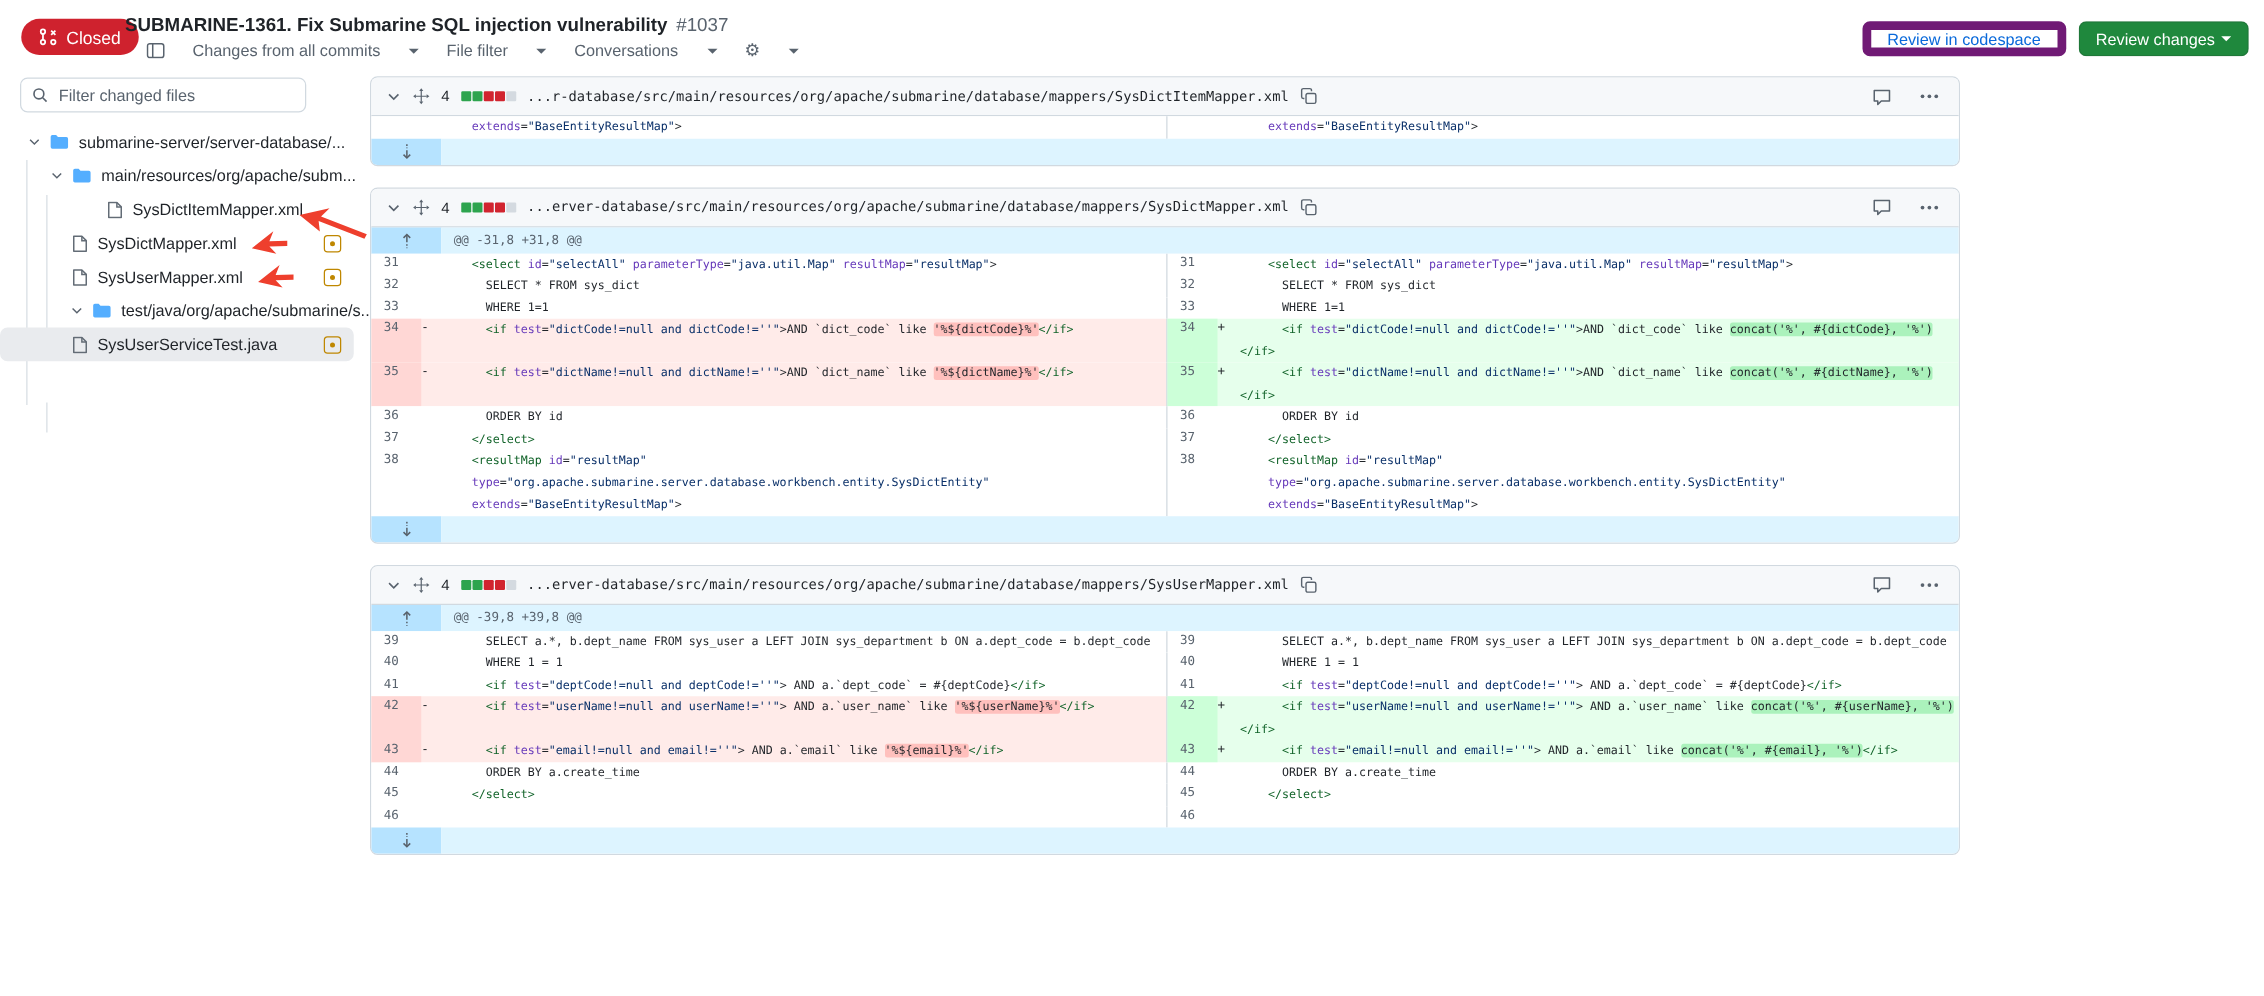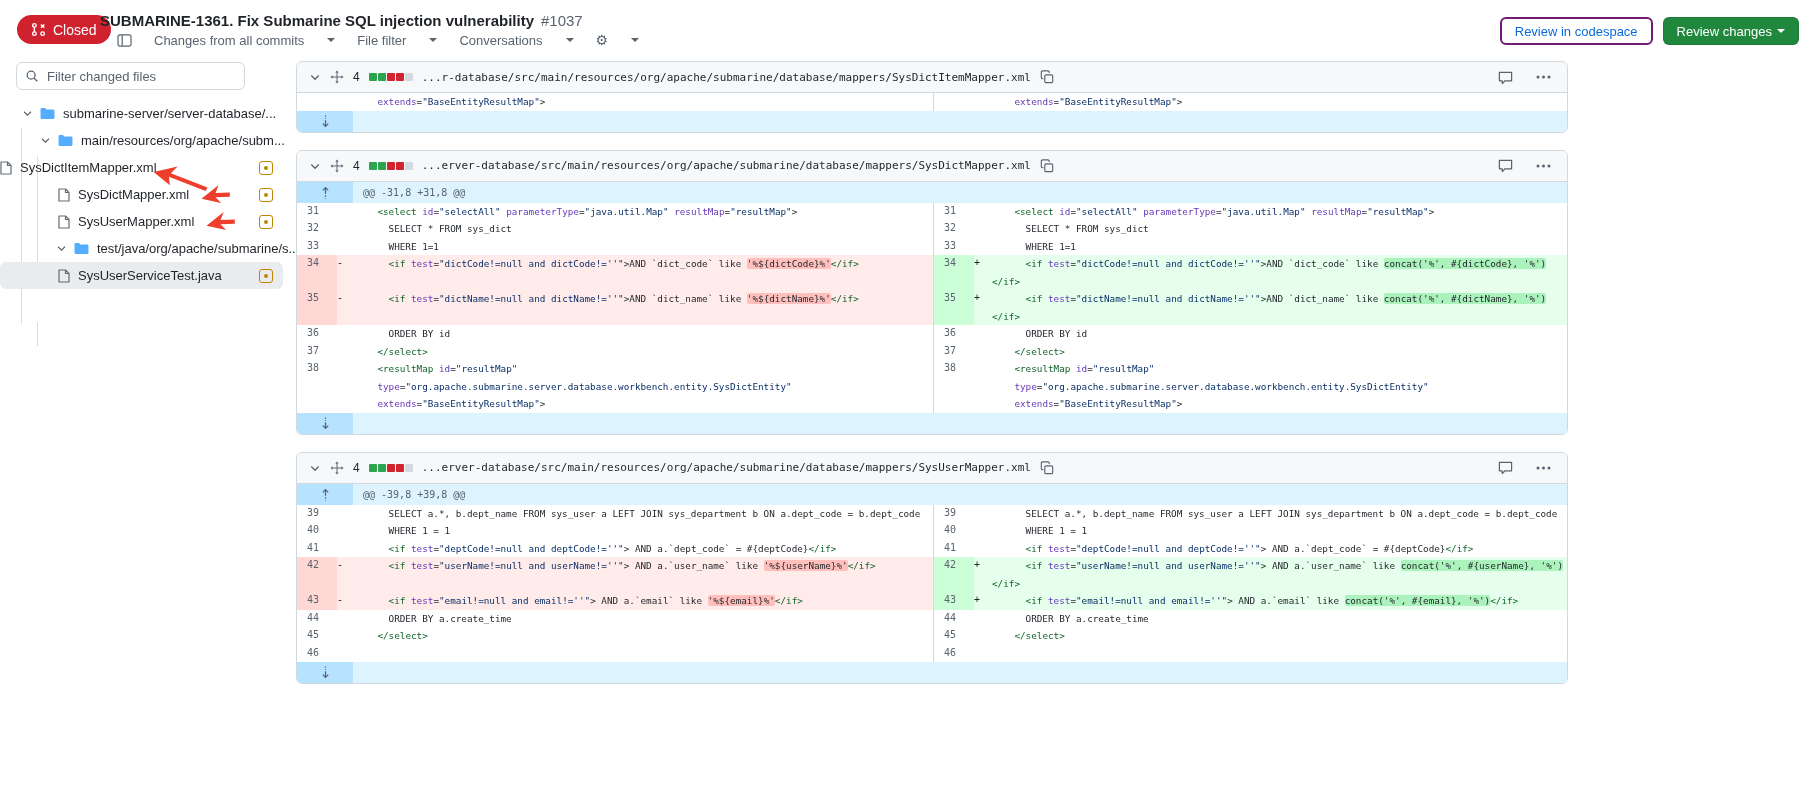--- a/index.html
+++ b/index.html
@@ -16,21 +16,21 @@
     font-size:14px; font-weight:500;
   }
   .title-row { position:absolute; left:100px; top:12px; display:flex; align-items:baseline; gap:7px; white-space:nowrap;justify-content:center; }
   .pr-title { font-size:15px; font-weight:700; color:#1f2328; }
   .pr-number { font-size:15px; font-weight:400; color:#59636e; }
   .toolbar-row { position:absolute; left:117px; top:32px; display:flex; align-items:center; gap:22px; color:#59636e; font-size:13px; }
   .toolbar-item { display:flex; align-items:center; gap:18px; cursor:pointer; }
   .caret { display:inline-block; width:0; height:0; border:4px solid transparent; border-top-color:currentColor; margin-left:5px; transform:translateY(2px); }
   .top-actions { position:absolute; right:12px; top:17px; display:flex; gap:10px; }
   .btn { height:28px; border-radius:6px; font-size:13px; font-weight:500; display:flex; align-items:center; padding:0 13px; cursor:pointer; }
-  .btn-outline { background:#fff; border:2px solid #701a75; color:var(--link,#0969da); }
+  .btn-outline { background:#fff; border:7px solid #701a75; color:var(--link,#0969da); }
   .btn-green { background:var(--green,#1f883d); border:1px solid rgba(31,35,40,.15); color:#fff; }
   
   .sidebar { position:absolute; left:0; top:57px; width:289px; bottom:0; background:#fff; }
   .filter-wrap { position:relative; margin:5px 16px 0 16px; }
   .filter-wrap svg { position:absolute; left:9px; top:7px; }
   .filter-input {
     width:229px; height:28px; border:1px solid #d1d9e0; border-radius:6px; padding:0 8px 0 30px;
     font-size:13px; color:#1f2328; font-family:inherit; outline:none; background:#fff;
   }
   .filter-input::placeholder { color:#59636e; }
@@ -165,21 +165,21 @@
               <path d="M3 5.5l5 5 5-5" fill="none" stroke="#59636e" stroke-width="1.7"></path>
             </svg>
           </span>
           <span class="tree-icon">
             <svg width="15" height="13" viewBox="0 0 16 14">
               <path d="M0.5 2.5A1.5 1.5 0 0 1 2 1h3.2l1.6 1.8H14a1.5 1.5 0 0 1 1.5 1.5v7.2A1.5 1.5 0 0 1 14 13H2A1.5 1.5 0 0 1 .5 11.5z" fill="#54aeff"></path>
             </svg>
           </span>
           <span class="tree-label">main/resources/org/apache/subm...</span>
         </div>
-        <div class="tree-row" style="">
+        <div class="tree-row" style="padding-left: 58px; margin-left: 28px;">
           <span class="tree-icon">
             <svg width="12" height="14" viewBox="0 0 12 14" fill="none" stroke="#636c76" stroke-width="1.2">
               <path d="M1 1h6.5L11 4.5V13H1z" stroke-linejoin="round"></path>
               <path d="M7.5 1v3.5H11"></path>
             </svg>
           </span>
           <span class="tree-label">SysDictItemMapper.xml</span>
           <span class="arrow-ann arrow-angled">
             <svg width="58" height="22" viewBox="0 0 58 22">
               <polygon points="0,12 22,1 17,9 56,14 55,18 16,13 19,21" fill="var(--arrow,#ee3f2d)"></polygon>

